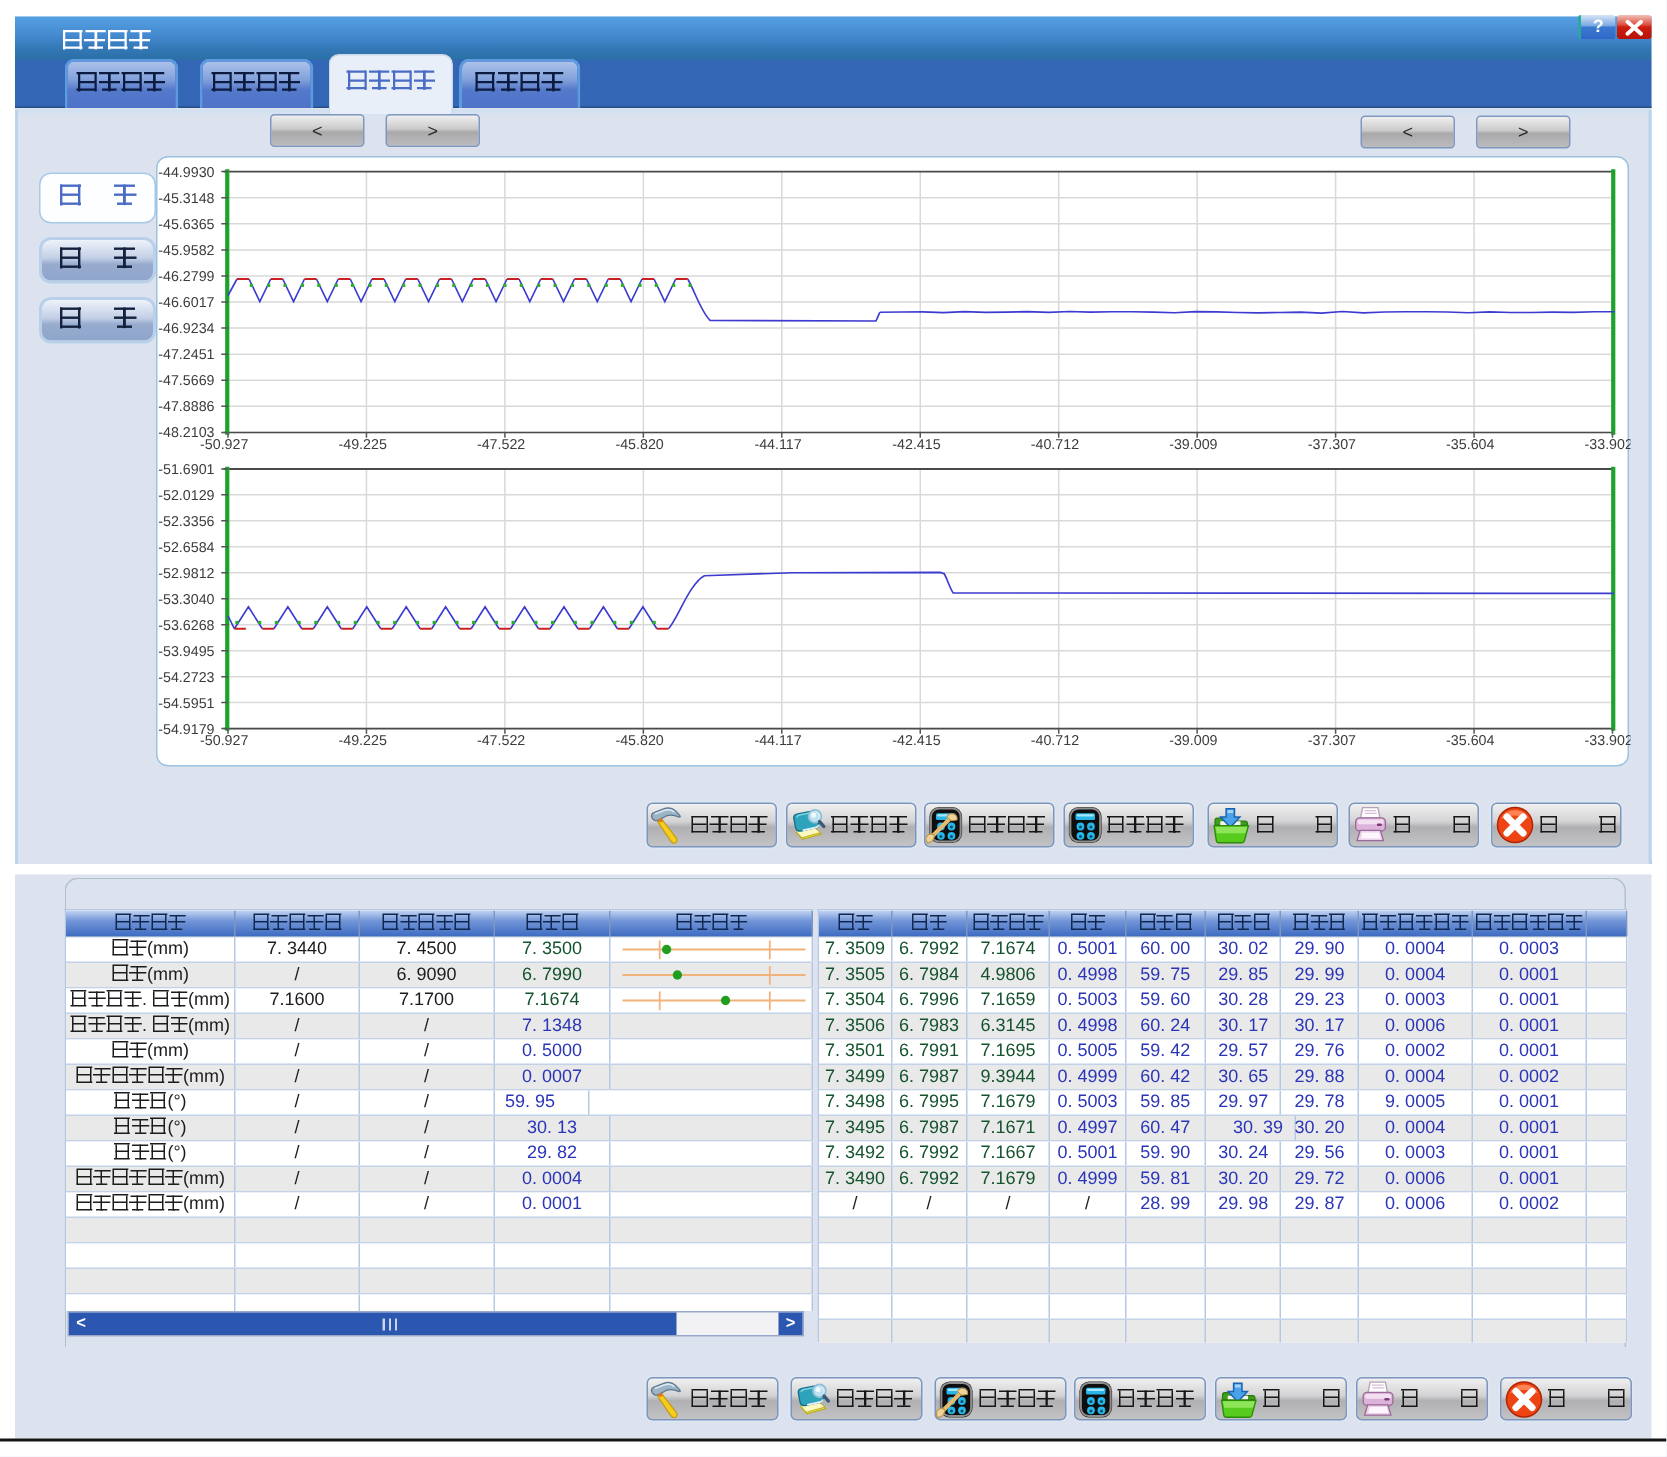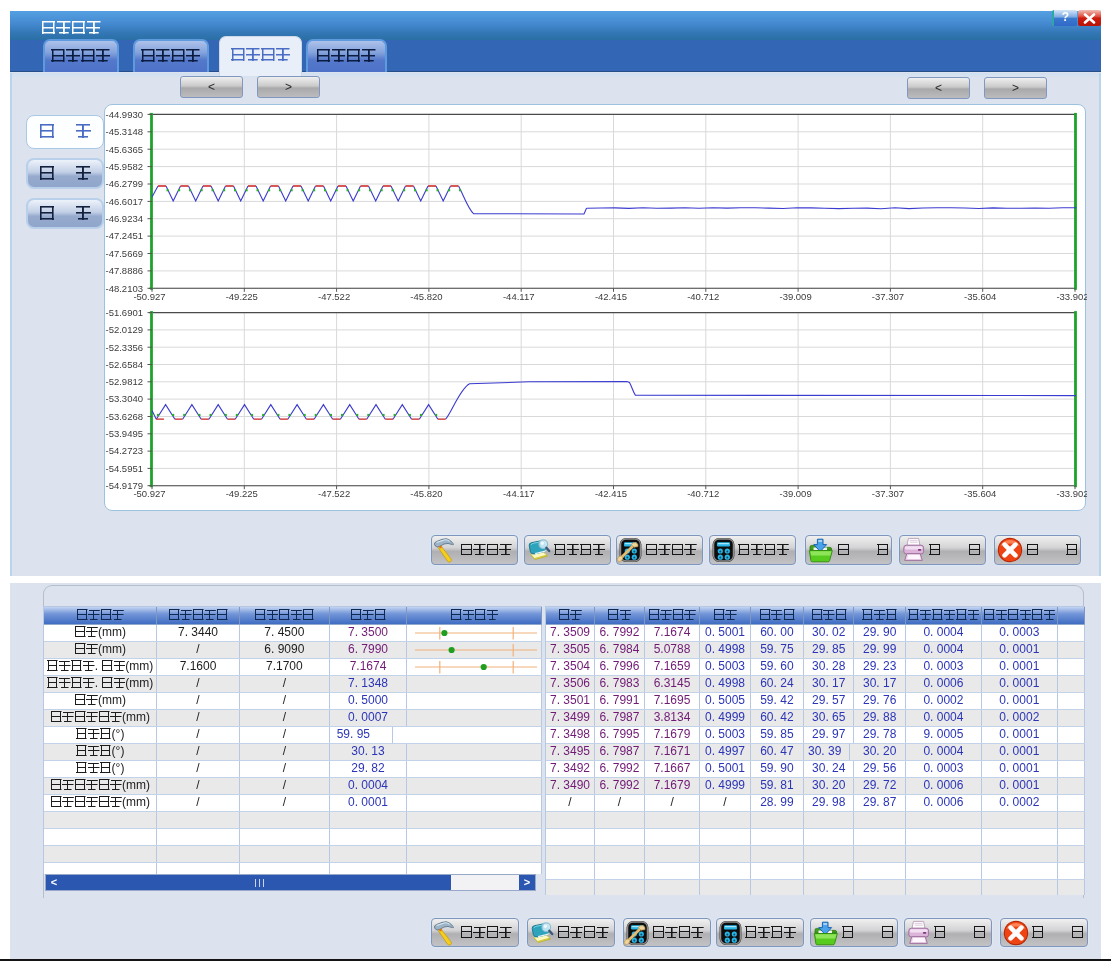--- a/index.html
+++ b/index.html
@@ -40,21 +40,21 @@
 
 #panel { position:absolute; left:10px; top:583px; width:1091px; height:376px; background:#dce3ee; }
 #pframe { position:absolute; left:33px; top:2px; width:1041px; height:313px; border:1px solid #b4bfce; border-bottom:none; border-radius:9px 9px 0 0; }
 
 .dtable { position:absolute; background:#fff; overflow:hidden; border-left:1px solid #b7c9e2; border-top:1px solid #b7c9e2; }
 .thead { position:relative; width:100%; background:linear-gradient(180deg,#c3d4f2 0%,#7396d8 40%,#3f6cc2 100%); border-bottom:1px solid #8fa8cc; }
 .hc { position:absolute; top:0; height:100%; text-align:center; font-weight:bold; font-size:12px; color:#10284f; line-height:17px; border-right:1px solid #7d97c2; overflow:hidden; }
 .tr { position:relative; width:100%; height:17px; border-bottom:1px solid #c2d2e8; }
 .tr.odd { background:#fff; } .tr.even { background:#e9e9e9; }
 .tc { position:absolute; top:0; height:100%; text-align:center; font-size:12px; color:#1c1c1c; line-height:15px; border-right:1px solid #b7c9e2; overflow:hidden; }
-.gv { color:#701a75; } .bv { color:#2b35b8; }
+.gv { color:#14532d; } .bv { color:#2b35b8; }
 
 #hscroll { position:absolute; left:35px; top:291px; width:491px; height:17px; background:#f2f2f5; border:1px solid #98a8c8; }
 .sar { position:absolute; top:0; width:16px; height:15px; background:#2b57b0; color:#fff; font-size:11px; font-weight:bold; text-align:center; line-height:14px; }
 #sthumb { position:absolute; left:16px; top:0; width:389px; height:15px; background:#2b57b0; }
 #sgrip { position:absolute; left:193px; top:3.5px; width:10px; height:8px;
  background:linear-gradient(90deg,#fff 0 1.5px,transparent 1.5px 4px,#fff 4px 5.5px,transparent 5.5px 8px,#fff 8px 9.5px,transparent 9.5px); opacity:.75; }
 
 #blackline { position:absolute; left:0; top:959px; width:1111px; height:2px; background:#141414; }
 </style></head>
 <body>
@@ -442,21 +442,21 @@
         <div class="tc" style="left:204.70000000000002px;width:53.4px"><span class="bv">60. 00</span></div>
         <div class="tc" style="left:258.1px;width:50.4px"><span class="bv">30. 02</span></div>
         <div class="tc" style="left:308.5px;width:51.4px"><span class="bv">29. 90</span></div>
         <div class="tc" style="left:359.9px;width:76.1px"><span class="bv">0. 0004</span></div>
         <div class="tc" style="left:436.0px;width:75.6px"><span class="bv">0. 0003</span></div>
         <div class="tc" style="left:511.6px;width:27.9px"></div>
       </div>
       <div class="tr even">
         <div class="tc" style="left:0px;width:49px"><span class="gv">7. 3505</span></div>
         <div class="tc" style="left:49px;width:49.8px"><span class="gv">6. 7984</span></div>
-        <div class="tc" style="left:98.8px;width:55.5px"><span class="gv">5.0788</span></div>
+        <div class="tc" style="left:98.8px;width:55.5px"><span class="gv">4.9806</span></div>
         <div class="tc" style="left:154.3px;width:50.4px"><span class="bv">0. 4998</span></div>
         <div class="tc" style="left:204.70000000000002px;width:53.4px"><span class="bv">59. 75</span></div>
         <div class="tc" style="left:258.1px;width:50.4px"><span class="bv">29. 85</span></div>
         <div class="tc" style="left:308.5px;width:51.4px"><span class="bv">29. 99</span></div>
         <div class="tc" style="left:359.9px;width:76.1px"><span class="bv">0. 0004</span></div>
         <div class="tc" style="left:436.0px;width:75.6px"><span class="bv">0. 0001</span></div>
         <div class="tc" style="left:511.6px;width:27.9px"></div>
       </div>
       <div class="tr odd">
         <div class="tc" style="left:0px;width:49px"><span class="gv">7. 3504</span></div>
@@ -490,21 +490,21 @@
         <div class="tc" style="left:204.70000000000002px;width:53.4px"><span class="bv">59. 42</span></div>
         <div class="tc" style="left:258.1px;width:50.4px"><span class="bv">29. 57</span></div>
         <div class="tc" style="left:308.5px;width:51.4px"><span class="bv">29. 76</span></div>
         <div class="tc" style="left:359.9px;width:76.1px"><span class="bv">0. 0002</span></div>
         <div class="tc" style="left:436.0px;width:75.6px"><span class="bv">0. 0001</span></div>
         <div class="tc" style="left:511.6px;width:27.9px"></div>
       </div>
       <div class="tr even">
         <div class="tc" style="left:0px;width:49px"><span class="gv">7. 3499</span></div>
         <div class="tc" style="left:49px;width:49.8px"><span class="gv">6. 7987</span></div>
-        <div class="tc" style="left:98.8px;width:55.5px"><span class="gv">3.8134</span></div>
+        <div class="tc" style="left:98.8px;width:55.5px"><span class="gv">9.3944</span></div>
         <div class="tc" style="left:154.3px;width:50.4px"><span class="bv">0. 4999</span></div>
         <div class="tc" style="left:204.70000000000002px;width:53.4px"><span class="bv">60. 42</span></div>
         <div class="tc" style="left:258.1px;width:50.4px"><span class="bv">30. 65</span></div>
         <div class="tc" style="left:308.5px;width:51.4px"><span class="bv">29. 88</span></div>
         <div class="tc" style="left:359.9px;width:76.1px"><span class="bv">0. 0004</span></div>
         <div class="tc" style="left:436.0px;width:75.6px"><span class="bv">0. 0002</span></div>
         <div class="tc" style="left:511.6px;width:27.9px"></div>
       </div>
       <div class="tr odd">
         <div class="tc" style="left:0px;width:49px"><span class="gv">7. 3498</span></div>
@@ -517,21 +517,21 @@
         <div class="tc" style="left:359.9px;width:76.1px"><span class="bv">9. 0005</span></div>
         <div class="tc" style="left:436.0px;width:75.6px"><span class="bv">0. 0001</span></div>
         <div class="tc" style="left:511.6px;width:27.9px"></div>
       </div>
       <div class="tr even">
         <div class="tc" style="left:0px;width:49px"><span class="gv">7. 3495</span></div>
         <div class="tc" style="left:49px;width:49.8px"><span class="gv">6. 7987</span></div>
         <div class="tc" style="left:98.8px;width:55.5px"><span class="gv">7.1671</span></div>
         <div class="tc" style="left:154.3px;width:50.4px"><span class="bv">0. 4997</span></div>
         <div class="tc" style="left:204.70000000000002px;width:53.4px"><span class="bv">60. 47</span></div>
-        <div class="tc" style="left:254px;width:50.4px"><span class="bv">30. 39</span></div>
+        <div class="tc" style="left:268px;width:50.4px"><span class="bv">30. 39</span></div>
         <div class="tc" style="left:308.5px;width:51.4px"><span class="bv">30. 20</span></div>
         <div class="tc" style="left:359.9px;width:76.1px"><span class="bv">0. 0004</span></div>
         <div class="tc" style="left:436.0px;width:75.6px"><span class="bv">0. 0001</span></div>
         <div class="tc" style="left:511.6px;width:27.9px"></div>
       </div>
       <div class="tr odd">
         <div class="tc" style="left:0px;width:49px"><span class="gv">7. 3492</span></div>
         <div class="tc" style="left:49px;width:49.8px"><span class="gv">6. 7992</span></div>
         <div class="tc" style="left:98.8px;width:55.5px"><span class="gv">7.1667</span></div>
         <div class="tc" style="left:154.3px;width:50.4px"><span class="bv">0. 5001</span></div>

